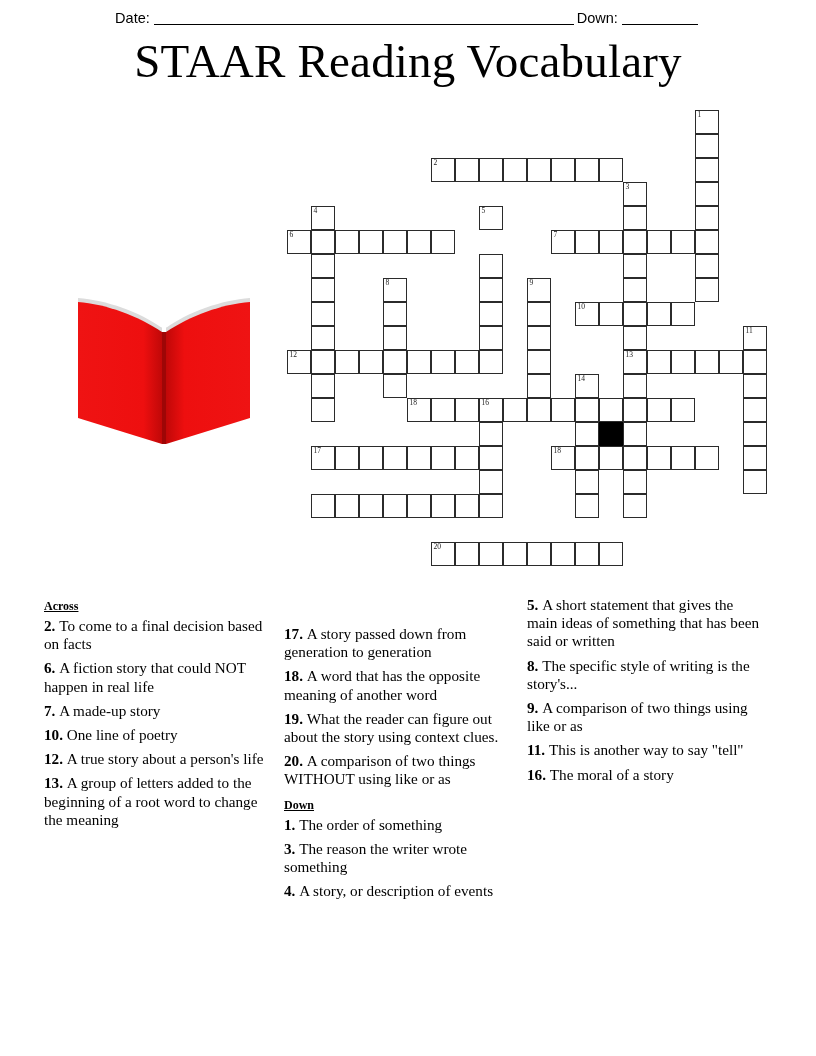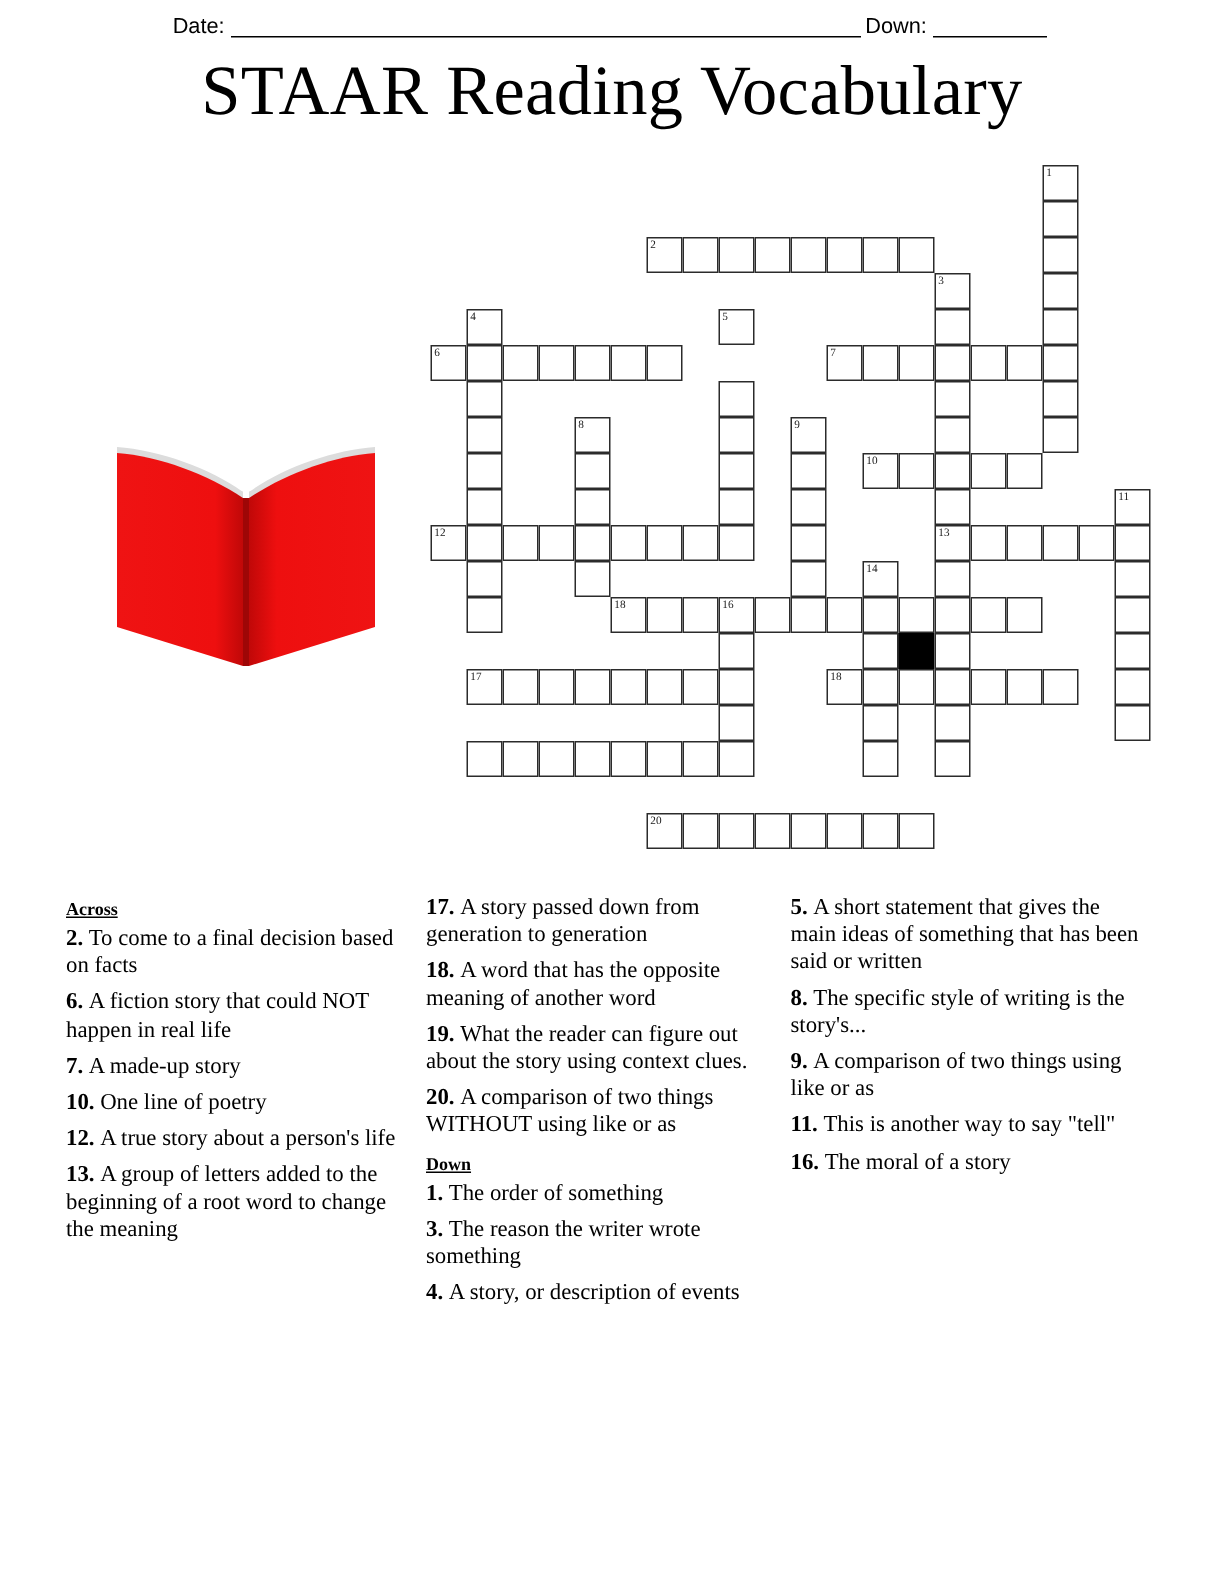--- a/index.html
+++ b/index.html
@@ -87,21 +87,21 @@
     position: absolute;
     left: 44px; top: 596px;
     width: 736px;
     display: flex;
     gap: 0px;
     font-family: "Liberation Serif", serif;
     font-size: 15.2px;
     line-height: 18.2px;
   }
   .clue-col { width: 240px; padding-right: 12px; }
-  .clue-col.c2 { width: 243px; }
+  .clue-col.c2 { width: 243px; margin-top: 29px; }
   .clue-col.c3 { width: 245px; }
   .clue-head {
     font-weight: bold;
     text-decoration: underline;
     font-size: 12px;
     line-height: 20px;
     margin-bottom: 1px;
   }
   .clue {
     margin-bottom: 6px;

